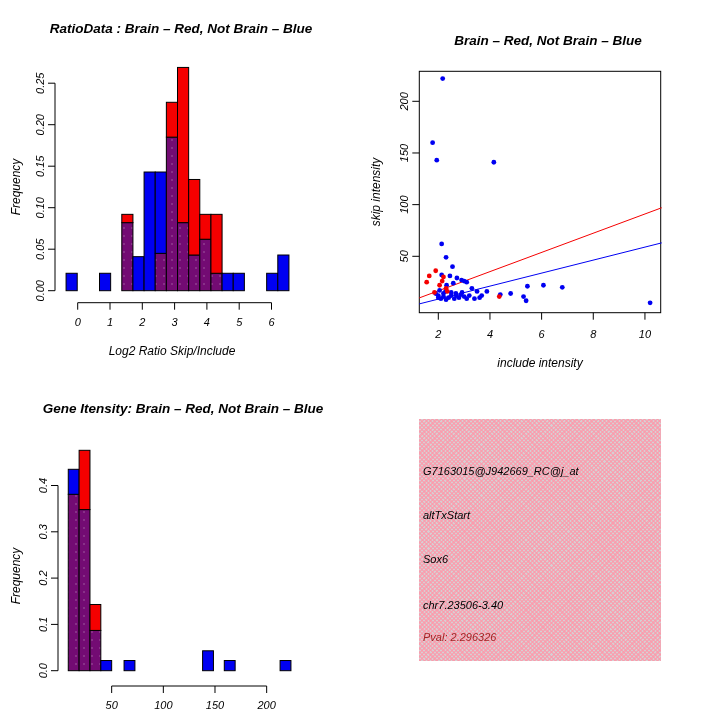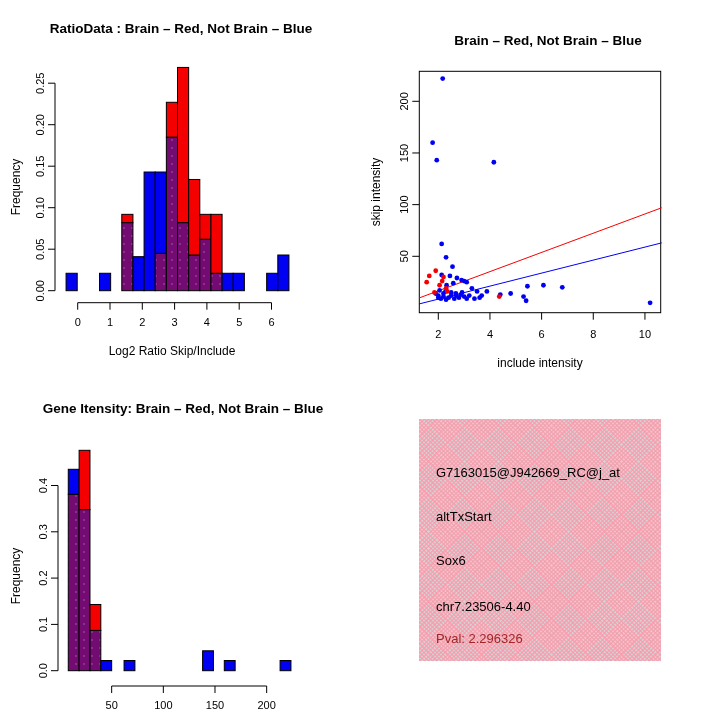--- a/index.html
+++ b/index.html
@@ -1,26 +1,26 @@
 <!DOCTYPE html>
 <html><head>
 <meta charset="utf-8">
 <style>
   html,body{margin:0;padding:0;background:#ffffff;}
   .canvas{position:relative;width:720px;height:720px;background:#ffffff;overflow:hidden;
-          font-family:"Liberation Sans",sans-serif;}
+          font-family:"Liberation Sans",sans-serif;font-style:italic;}
   .quad{position:absolute;width:360px;height:360px;}
   .quad svg{display:block;}
   svg text{font-family:"Liberation Sans",sans-serif;fill:#000;}
   .infobox{position:absolute;left:59px;top:59px;width:242px;height:242px;
            background-color:#d8ced2;
            background-image:
              repeating-linear-gradient(45deg, rgba(255,150,168,0.65) 0 1.5px, rgba(0,0,0,0) 1.5px 3px),
              repeating-linear-gradient(135deg, rgba(255,150,168,0.65) 0 1.5px, rgba(0,0,0,0) 1.5px 3px);}
-  .iline{position:absolute;left:17px;font-size:13px;color:#000;white-space:nowrap;}
+  .iline{position:absolute;left:4px;font-size:11px;color:#000;white-space:nowrap;}
 </style>
 </head>
 <body>
 
 <div class="canvas">
 
   <div class="quad" style="left:0;top:0">
     <svg id="svg-hist1" width="360" height="360" viewBox="0 0 360 360">
         <defs>
           <pattern id="purpdots1" width="8" height="8" patternUnits="userSpaceOnUse">
@@ -238,18 +238,18 @@
           <rect x="280.0929" y="280.514" width="10.84965" height="10.186" fill="#0000f2" stroke="#000" stroke-width="1"></rect>
         </g>
       </svg>
   </div>
 
   <div class="quad" style="left:360px;top:360px">
     <div class="infobox">
       <div class="iline" style="top:46px">G7163015@J942669_RC@j_at</div>
       <div class="iline" style="top:90px">altTxStart</div>
       <div class="iline" style="top:134px">Sox6</div>
-      <div class="iline" style="top:180px">chr7.23506-4.40</div>
+      <div class="iline" style="top:180px">chr7.23506-3.40</div>
       <div class="iline" style="top:212px;color:#a12626">Pval: 2.296326</div>
     </div>
   </div>
 
 </div>
 
 </body></html>

